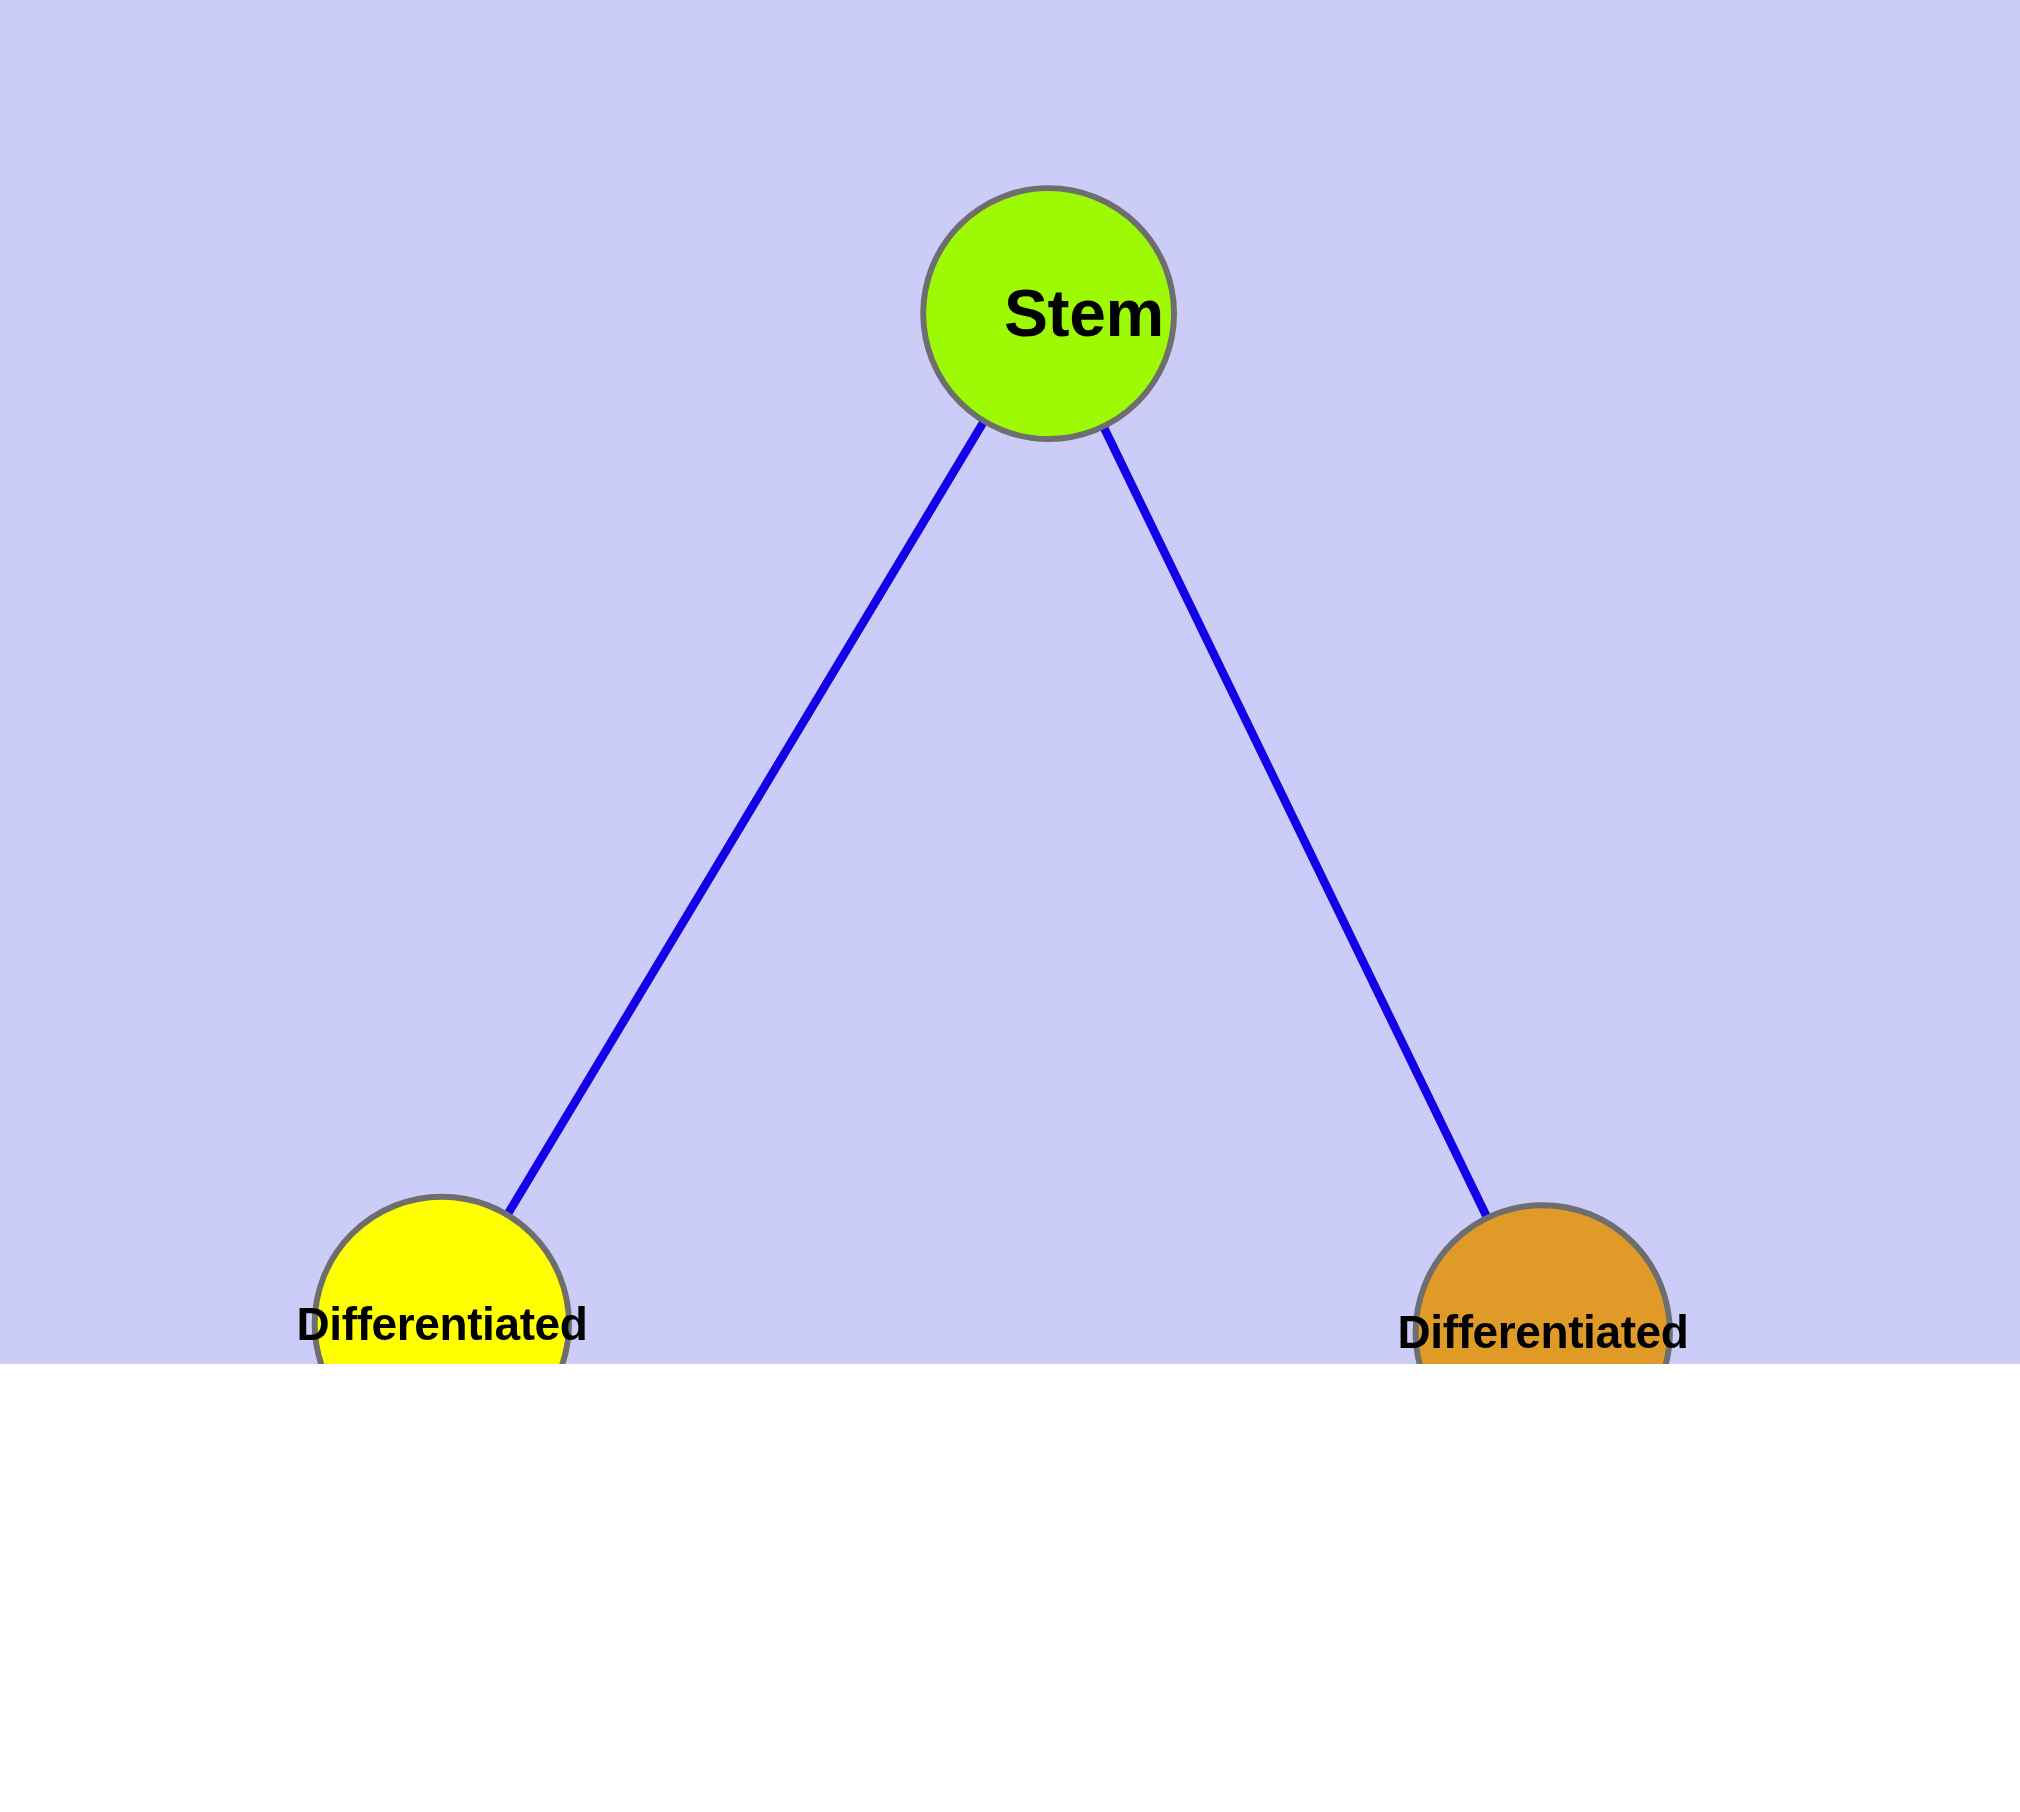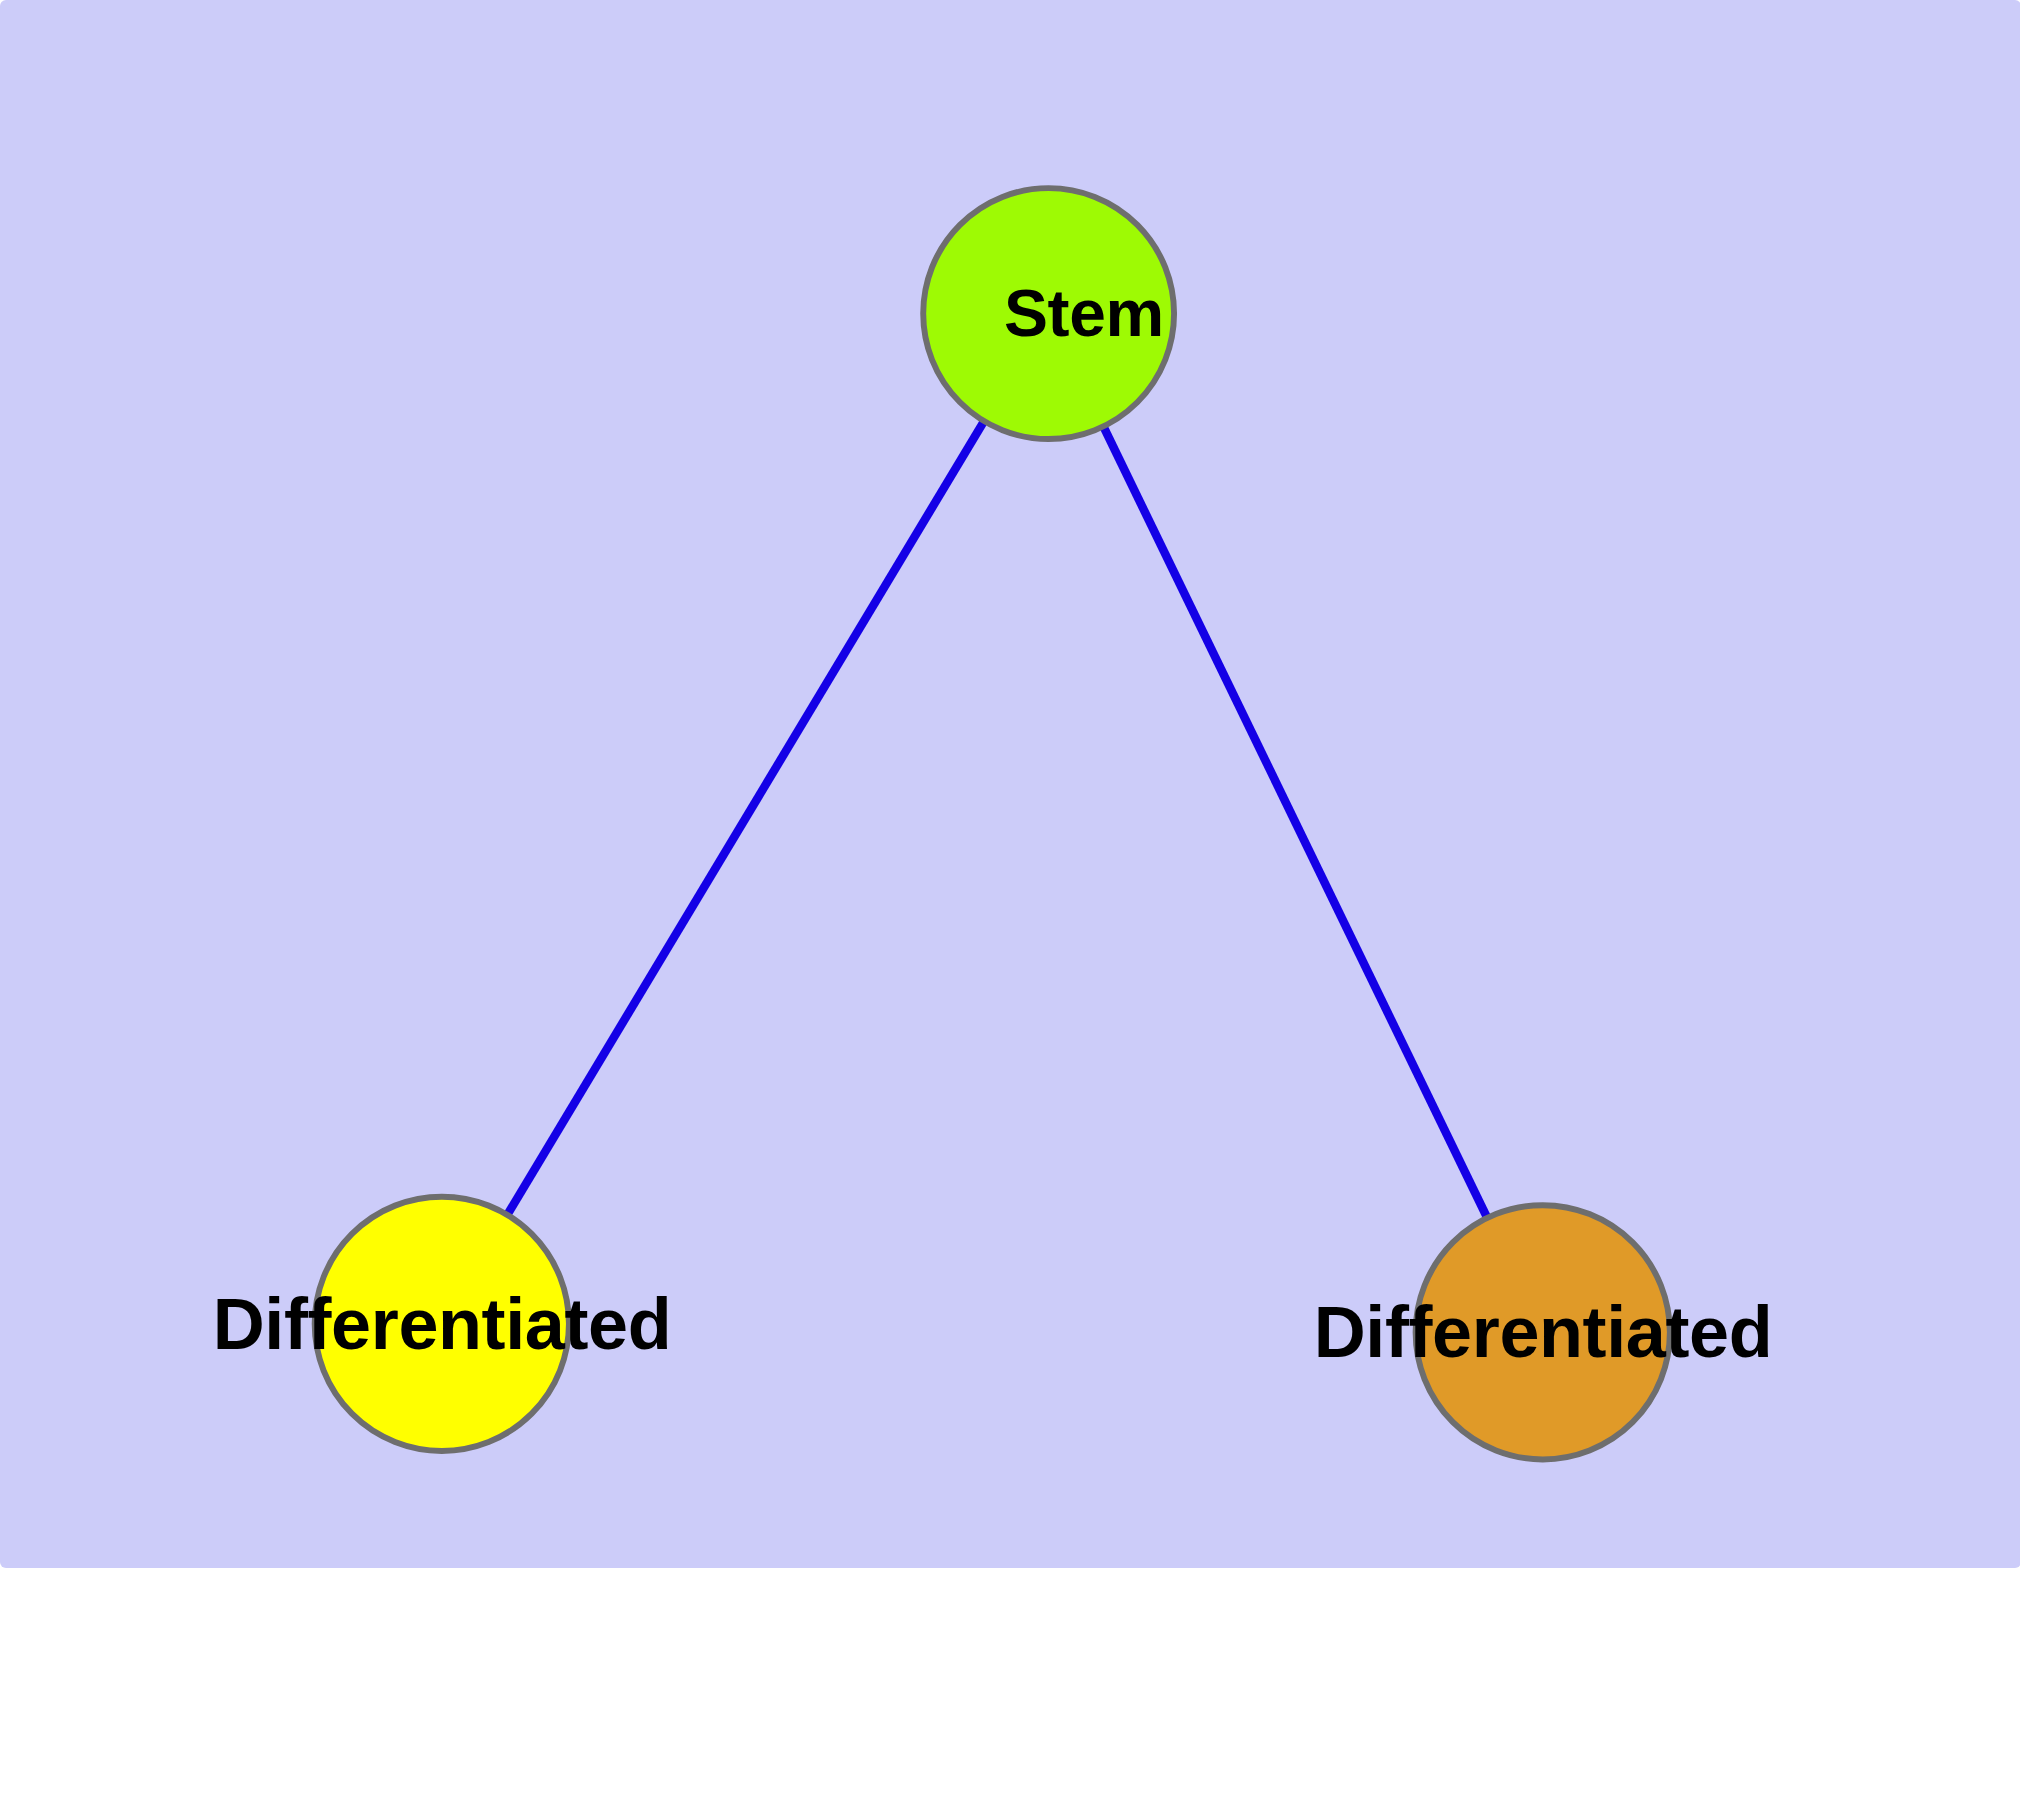--- a/index.html
+++ b/index.html
@@ -3,24 +3,23 @@
 <meta charset="utf-8">
 <style>
   html, body {
     margin: 0;
     padding: 0;
     background: #ffffff;
   }
   #canvas {
     position: relative;
     width: 2021px;
-    height: 1568px;
+    height: 1364px;
     overflow: hidden;
     font-family: "Liberation Sans", "DejaVu Sans", sans-serif;
-    border-radius: 6px;
   }
   #board {
     position: absolute;
     inset: 0;
     background: #ccccf9;
   }
   #graph-svg {
     position: absolute;
     left: 0;
     top: 0;
@@ -32,21 +31,21 @@
     transform: translate(-50%, -50%);
     text-align: center;
     font-weight: bold;
     color: #000000;
     line-height: 1.06;
     white-space: pre;
     letter-spacing: -0.4px;
     pointer-events: none;
   }
   .label-stem { font-size: 66px; }
-  .label-leaf { font-size: 72px; }
+  .label-leaf { font-size: 46px; }
 </style>
 </head>
 <body>
 
 <div id="canvas">
   <div id="board" style="background: rgb(204, 204, 249);"></div>
 
   <svg id="graph-svg" viewBox="0 0 2384 2138">
     <g>
       <line id="edge-stem-a" x1="1160.7920282190303" y1="496.8713720152458" x2="598.2378092374694" y2="1433.4141499845482" stroke="#1400e6" stroke-width="10" stroke-linecap="butt"></line>

